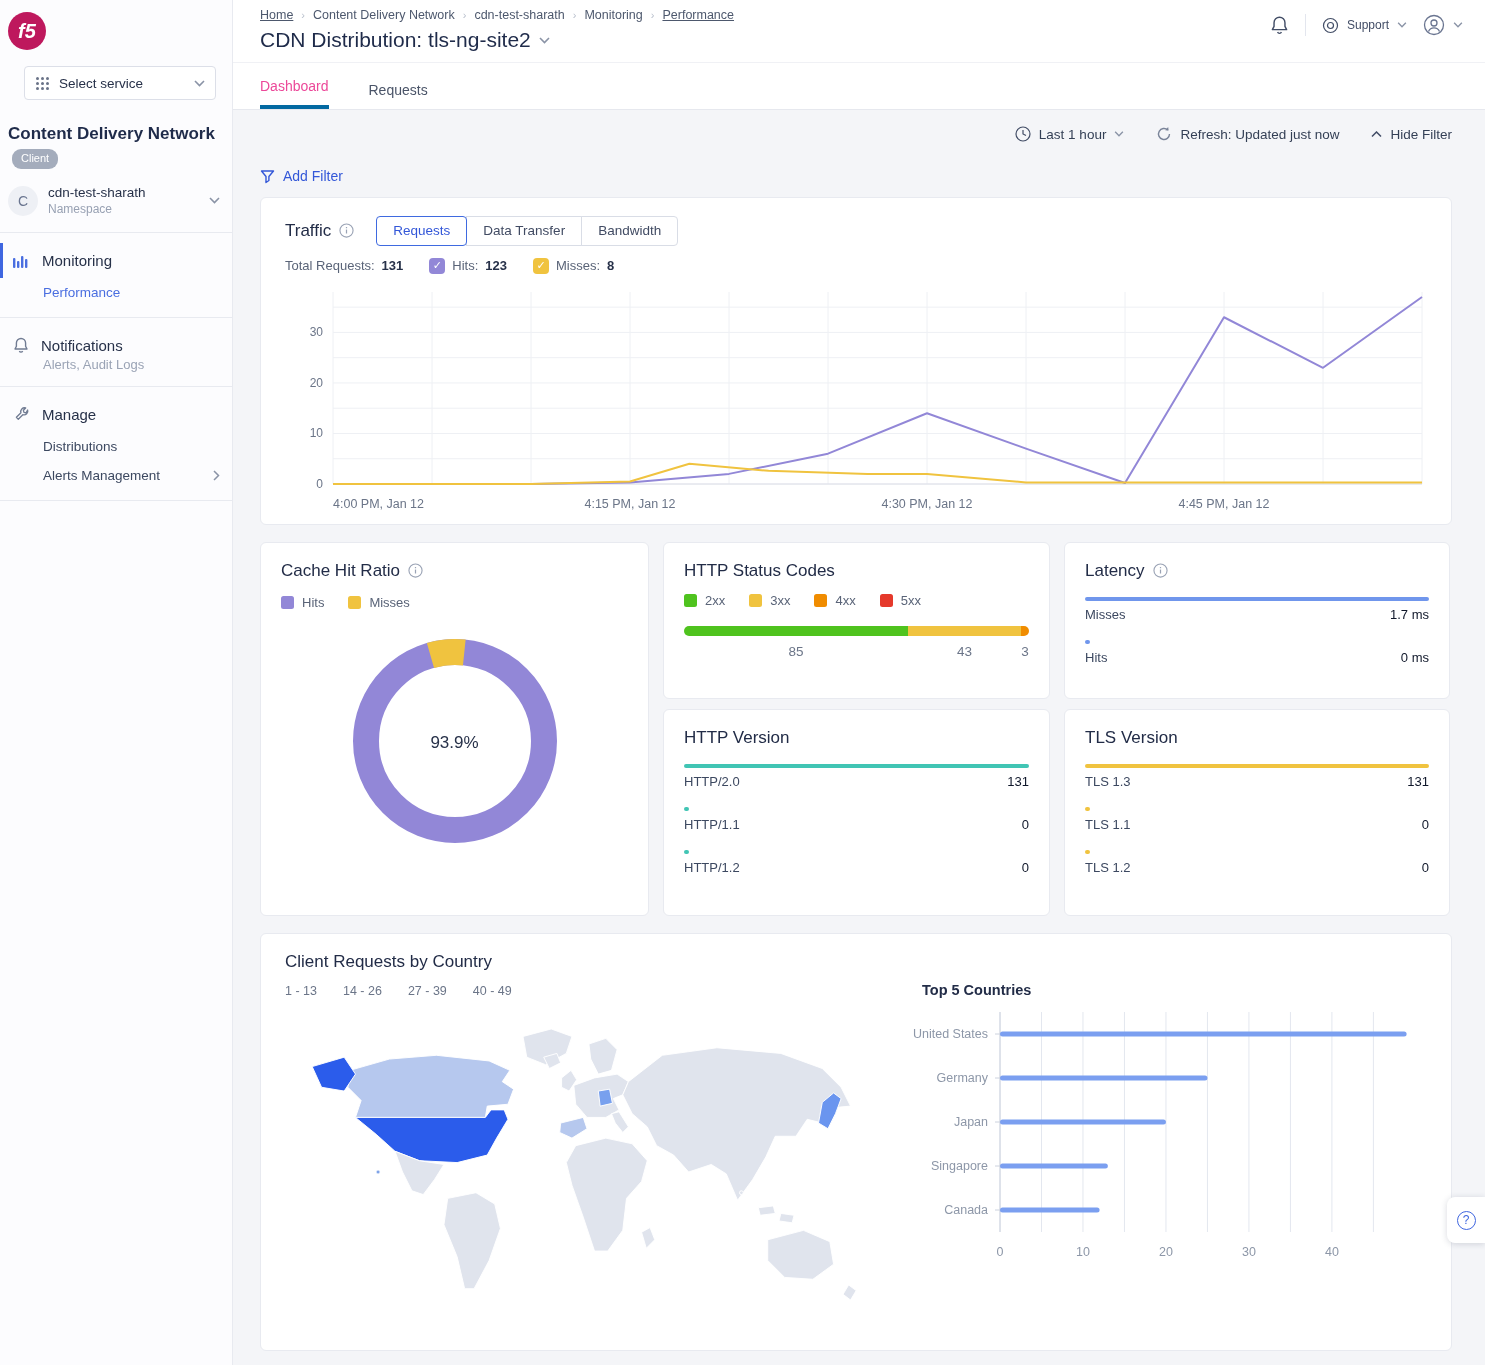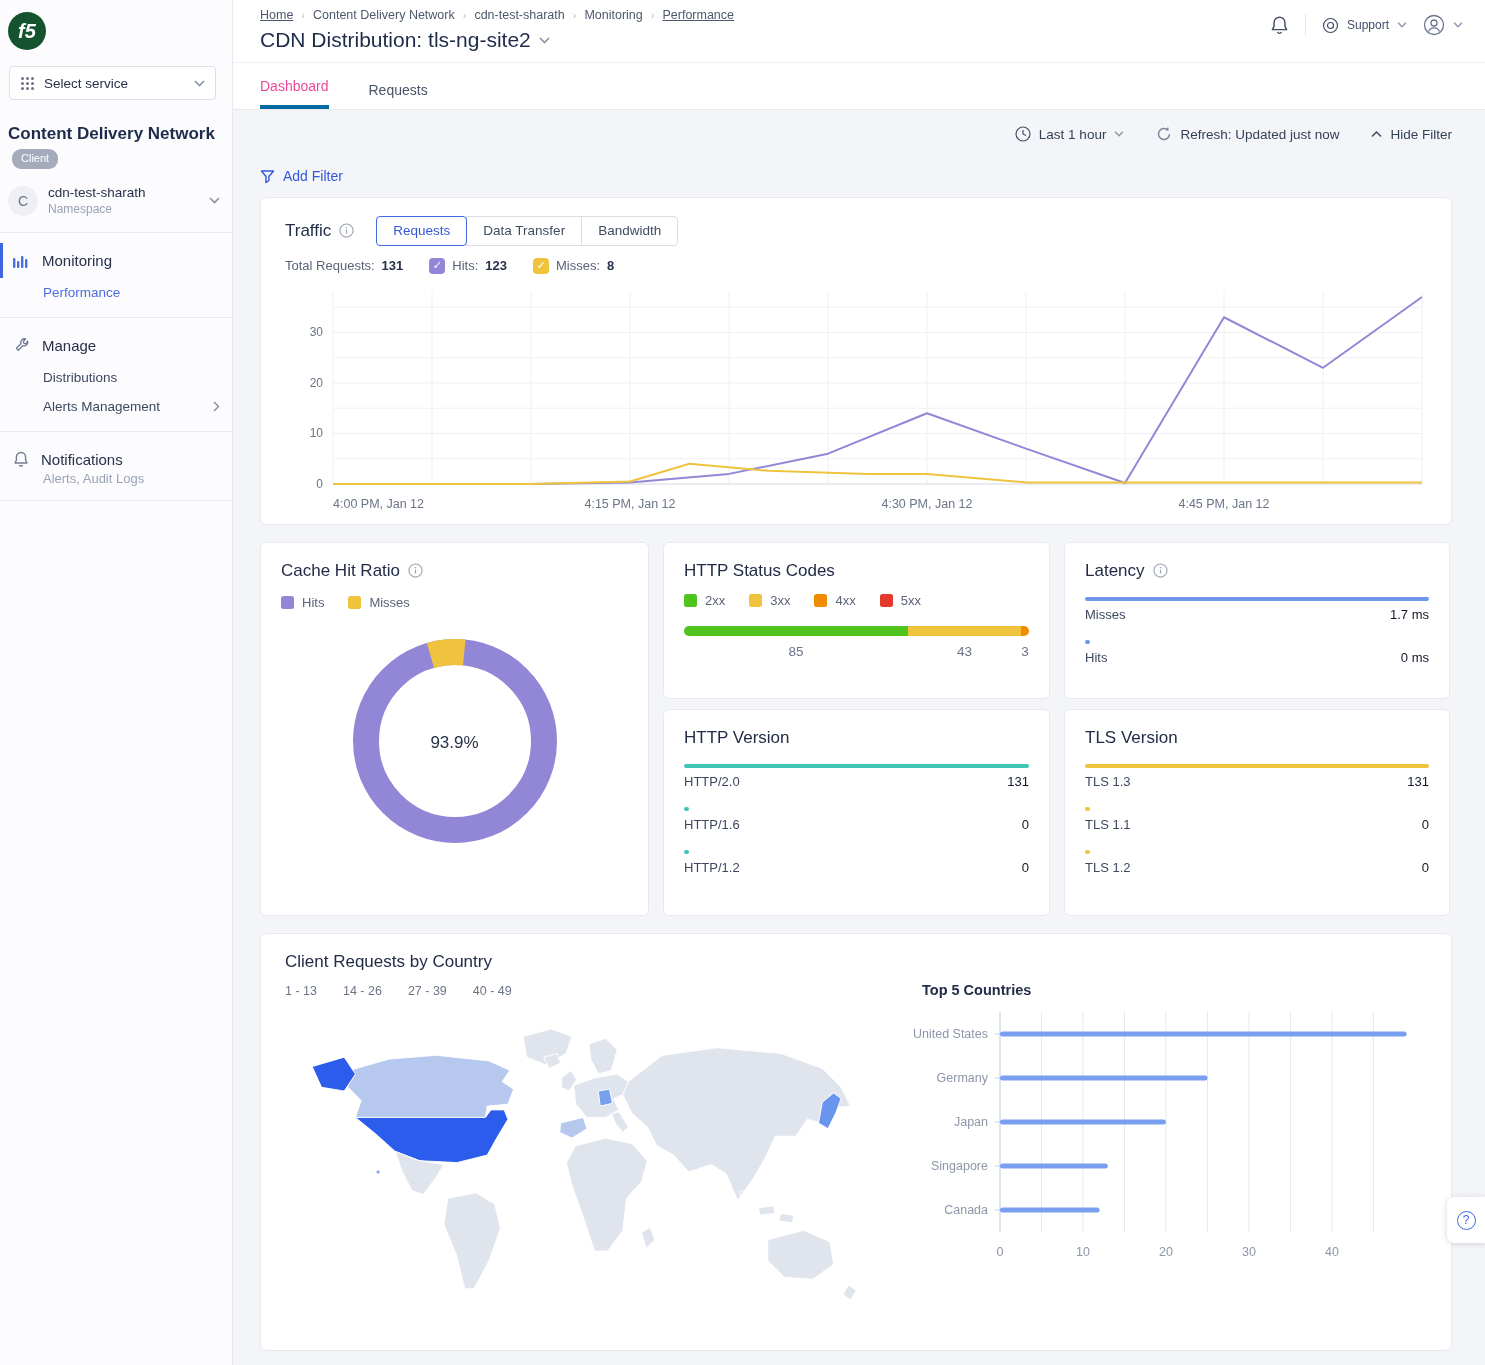--- a/index.html
+++ b/index.html
@@ -1,22 +1,22 @@
 <!DOCTYPE html>
 <html><head>
 <meta charset="utf-8">
 <style>
   * { margin:0; padding:0; box-sizing:border-box; }
   html,body { width:1485px; height:1365px; }
   body { font-family:"Liberation Sans","DejaVu Sans",sans-serif; background:#f4f5f8; color:#273149; position:relative; overflow:hidden; }
 
   
   .sidebar { position:absolute; left:0; top:0; bottom:0; width:233px; background:#fcfcfe; border-right:1px solid #e8eaf0; z-index:5; }
-  .logo { width:38px; height:38px; border-radius:50%; background:#14532d; color:#fff; font-weight:bold; font-style:italic; font-size:20px; display:flex; align-items:center; justify-content:center; margin:12px 0 16px 8px; }
-  .select-service { margin:0 16px 0 9px; height:34px; background:#fff; border:1px solid #dcdfe8; border-radius:4px; display:flex; align-items:center; gap:9px; padding:0 10px; font-size:13.5px; color:#273149; cursor:pointer; }
+  .logo { width:38px; height:38px; border-radius:50%; background:#be185d; color:#fff; font-weight:bold; font-style:italic; font-size:20px; display:flex; align-items:center; justify-content:center; margin:12px 0 16px 8px; }
+  .select-service { margin:0 16px 0 24px; height:34px; background:#fff; border:1px solid #dcdfe8; border-radius:4px; display:flex; align-items:center; gap:9px; padding:0 10px; font-size:13.5px; color:#273149; cursor:pointer; }
   .select-service .grow { flex:1; }
   .product-title { font-size:17px; font-weight:bold; color:#1f2b4a; line-height:1.45; padding:22px 14px 0 8px; }
   .badge { display:inline-block; background:#a4acbc; color:#fff; font-size:11px; font-weight:normal; border-radius:9px; padding:2px 9px; vertical-align:2px; margin-left:4px; }
   .ns-row { display:flex; align-items:center; gap:10px; padding:14px 12px 16px 8px; border-bottom:1px solid #e8eaf0; }
   .ns-avatar { width:30px; height:30px; border-radius:50%; background:#eef0f5; color:#6a7590; font-size:14px; display:flex; align-items:center; justify-content:center; }
   .ns-name { font-size:13.5px; color:#273149; }
   .ns-sub { font-size:12px; color:#98a1b3; margin-top:2px; }
   .nav-group { border-bottom:1px solid #e8eaf0; padding:10px 0; }
   .nav-item { display:flex; align-items:center; gap:12px; padding:9px 12px 9px 13px; font-size:15px; font-weight:500; color:#273149; cursor:pointer; position:relative; }
   .nav-item.active { border-left:3px solid #3f66e0; padding-left:10px; }
@@ -144,46 +144,46 @@
       </svg>
       <span>Monitoring</span>
     </div>
     <div class="nav-sub active">
       <span>Performance</span>
     </div>
   </div>
 
   <div class="nav-group">
     <div class="nav-item">
+      <svg width="16" height="17" viewBox="0 0 16 17">
+        <path d="M8 1.5a4.6 4.6 0 0 0-4.6 4.6v3.2L2 12h12l-1.4-2.7V6.1A4.6 4.6 0 0 0 8 1.5z" fill="none" stroke="#717c93" stroke-width="1.4" stroke-linejoin="round"></path>
+        <path d="M6.4 14a1.7 1.7 0 0 0 3.2 0" fill="none" stroke="#717c93" stroke-width="1.4"></path>
+      </svg>
+      <span>Notifications</span>
+    </div>
+    <div class="nav-caption">Alerts, Audit Logs</div>
+  </div>
+
+  <div class="nav-group">
+    <div class="nav-item">
       <svg width="17" height="17" viewBox="0 0 18 18">
         <path d="M15.5 4.2a4 4 0 0 1-5.1 5L5.6 14l-2-2 4.8-4.8a4 4 0 0 1 5-5.1L11 4.5l.6 2.2 2.2.6 1.7-3.1z" fill="none" stroke="#717c93" stroke-width="1.4" stroke-linejoin="round"></path>
       </svg>
       <span>Manage</span>
     </div>
     <div class="nav-sub">
       <span>Distributions</span>
     </div>
     <div class="nav-sub">
       <span>Alerts Management</span>
         <span class="grow"></span>
       <svg width="7" height="11" viewBox="0 0 7 11">
           <polyline points="1,1 5.5,5.5 1,10" fill="none" stroke="#8a93a6" stroke-width="1.5"></polyline>
         </svg>
     </div>
-  </div>
-
-  <div class="nav-group">
-    <div class="nav-item">
-      <svg width="16" height="17" viewBox="0 0 16 17">
-        <path d="M8 1.5a4.6 4.6 0 0 0-4.6 4.6v3.2L2 12h12l-1.4-2.7V6.1A4.6 4.6 0 0 0 8 1.5z" fill="none" stroke="#717c93" stroke-width="1.4" stroke-linejoin="round"></path>
-        <path d="M6.4 14a1.7 1.7 0 0 0 3.2 0" fill="none" stroke="#717c93" stroke-width="1.4"></path>
-      </svg>
-      <span>Notifications</span>
-    </div>
-    <div class="nav-caption">Alerts, Audit Logs</div>
   </div>
 
 </div>
 
 <div class="main">
   <div class="topbar">
     <div class="crumbs" id="breadcrumb">
         <span class="crumb u">Home</span>
         <span class="sep">›</span>
         <span class="crumb">Content Delivery Network</span>
@@ -417,21 +417,21 @@
             <div class="m-row">
               <div class="m-bar" style="background: rgb(65, 197, 180); width: 100%;"></div>
               <div class="m-line">
                 <span>HTTP/2.0</span>
                 <span class="v">131</span>
               </div>
             </div>
             <div class="m-row">
               <div class="m-bar" style="background: rgb(65, 197, 180); width: 5px;"></div>
               <div class="m-line">
-                <span>HTTP/1.6</span>
+                <span>HTTP/1.1</span>
                 <span class="v">0</span>
               </div>
             </div>
             <div class="m-row">
               <div class="m-bar" style="background: rgb(65, 197, 180); width: 5px;"></div>
               <div class="m-line">
                 <span>HTTP/1.2</span>
                 <span class="v">0</span>
               </div>
             </div>

